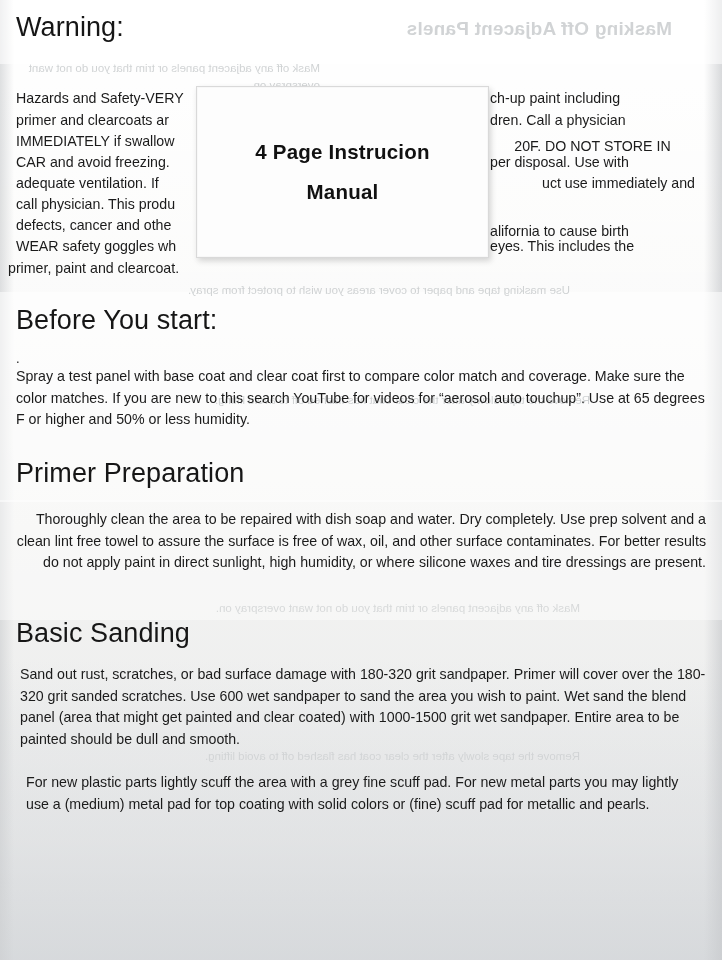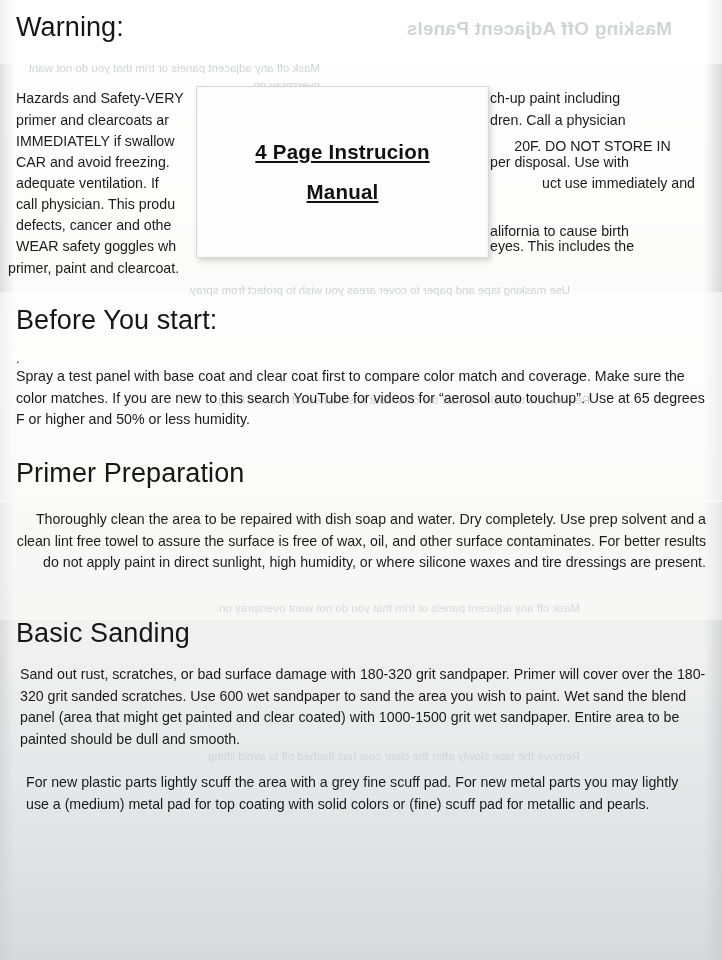--- a/index.html
+++ b/index.html
@@ -113,21 +113,20 @@
     align-items: center;
     justify-content: center;
     gap: 16px;
   }
   #sticker .sticker-line {
     font-size: 20.5px;
     font-weight: bold;
     color: #111;
     text-align: center;
     letter-spacing: 0.2px;
-    text-decoration: underline;
   }
 
   .warn-left  { left: 16px;  top: 88px;  width: 180px; }
   .warn-right { left: 490px; top: 88px;  width: 205px; }
   .warn-tail  { left: 8px;  top: 258px; width: 690px; }
 </style>
 </head>
 <body>
 
 <div id="sheet">

